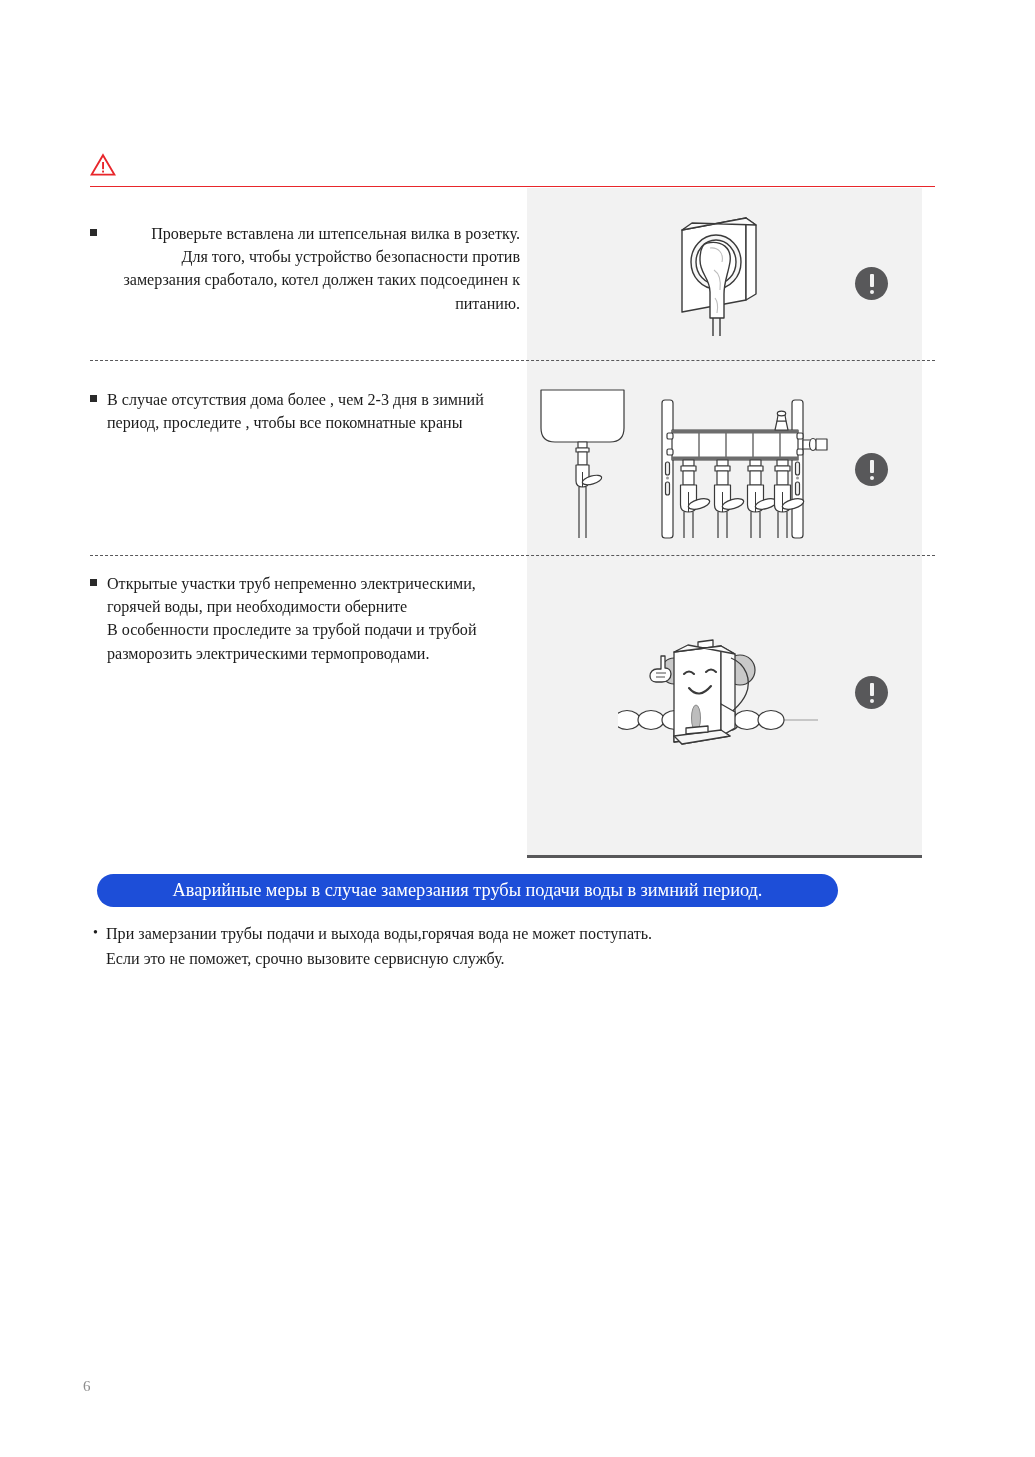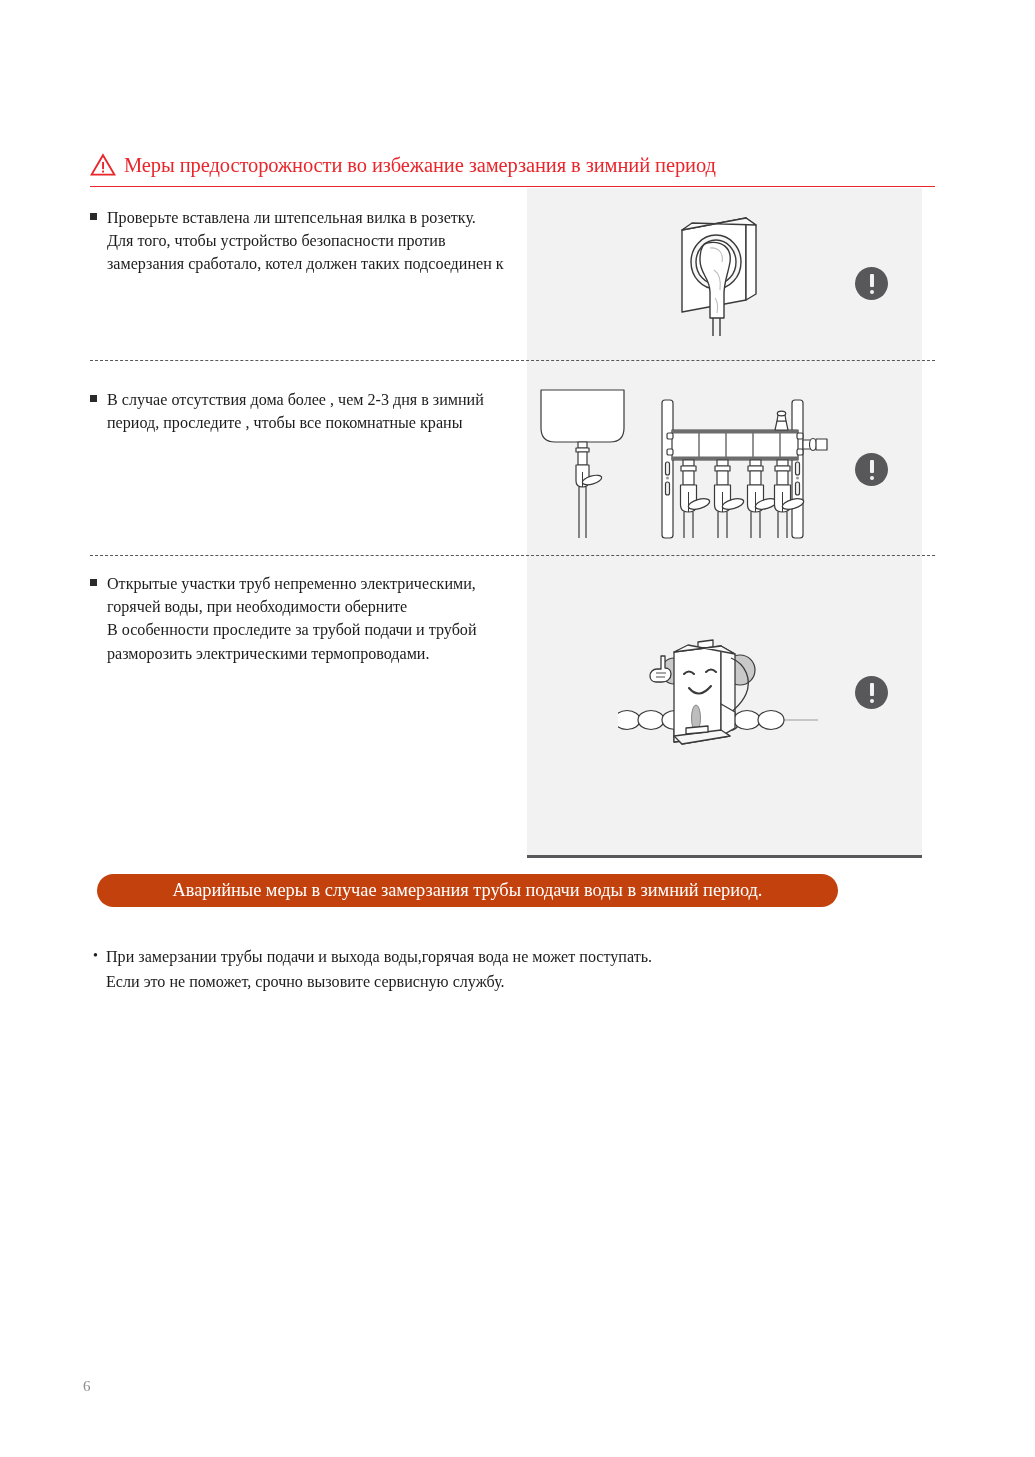--- a/index.html
+++ b/index.html
@@ -75,33 +75,33 @@
     width: 4px; height: 4px; background: #f2f2f2; border-radius: 50%;
   }
 
   
   .illus { position: absolute; }
 
   
   .pill {
     position: absolute; left: 97px; top: 874px;
     width: 741px; height: 33px;
-    background: #c2410c; border-radius: 17px;
+    background: #1d4ed8; border-radius: 17px;
     display: flex; align-items: center; justify-content: center;
   }
   .pill-text {
     color: #ffffff; font-size: 18.4px; white-space: nowrap;
     line-height: 1; letter-spacing: -0.05px;
   }
 
   
   .note {
     position: absolute; left: 93px; top: 922px;
     width: 880px;
-    color: #1c1c1c; font-size: 16.1px; line-height: 24.6px; margin-top: 23px;
+    color: #1c1c1c; font-size: 16.1px; line-height: 24.6px;
   }
   .note .nb { position: relative; padding-left: 13px; white-space: nowrap; }
   .note .nb::before {
     content: "\2022"; position: absolute; left: 0; top: -1px;
     font-size: 14px; color:#1c1c1c;
   }
   .note .nl { padding-left: 13px; white-space: nowrap; }
 
   
   .pageno {
@@ -113,32 +113,32 @@
 <body>
 
 <div class="page">
 
   <div class="section-head">
     <svg class="warn-tri" viewBox="0 0 26 24">
       <path d="M13 2.2 L24.4 21.6 L1.6 21.6 Z" fill="none" stroke="#e8262b" stroke-width="1.9"></path>
       <rect x="12.1" y="9" width="1.9" height="7.2" fill="#e8262b"></rect>
       <rect x="12.1" y="17.6" width="1.9" height="1.9" fill="#e8262b"></rect>
     </svg>
-    <span class="section-head-title">Меры предосторожности во избежание замерзания в зимний период</span>
   </div>
   <div class="head-rule"></div>
 
   <div class="gray-panel"></div>
 
-  <div class="row-text" style="left:90px; top:206px; width:430px;">
+  <div class="row-text" style="left:90px; top:222px; width:430px;text-align:right;">
     <span class="bullet-sq"></span>
     <div class="lines">
       <div>Проверьте вставлена ли штепсельная вилка в розетку.</div>
       <div>Для того, чтобы устройство безопасности против</div>
       <div>замерзания сработало, котел должен таких подсоединен к</div>
+      <div>питанию.</div>
     </div>
   </div>
 
   <svg class="illus" style="left:670px; top:212px;" width="120" height="125" viewBox="0 0 120 125">
     <g fill="#ffffff" stroke="#3a3a3a" stroke-width="1.4" stroke-linejoin="round">
 
       <path d="M12,18 L76,6 L76,88 L12,100 Z"></path>
 
       <path d="M76,6 L86,13 L86,82 L76,88 Z"></path>
 

